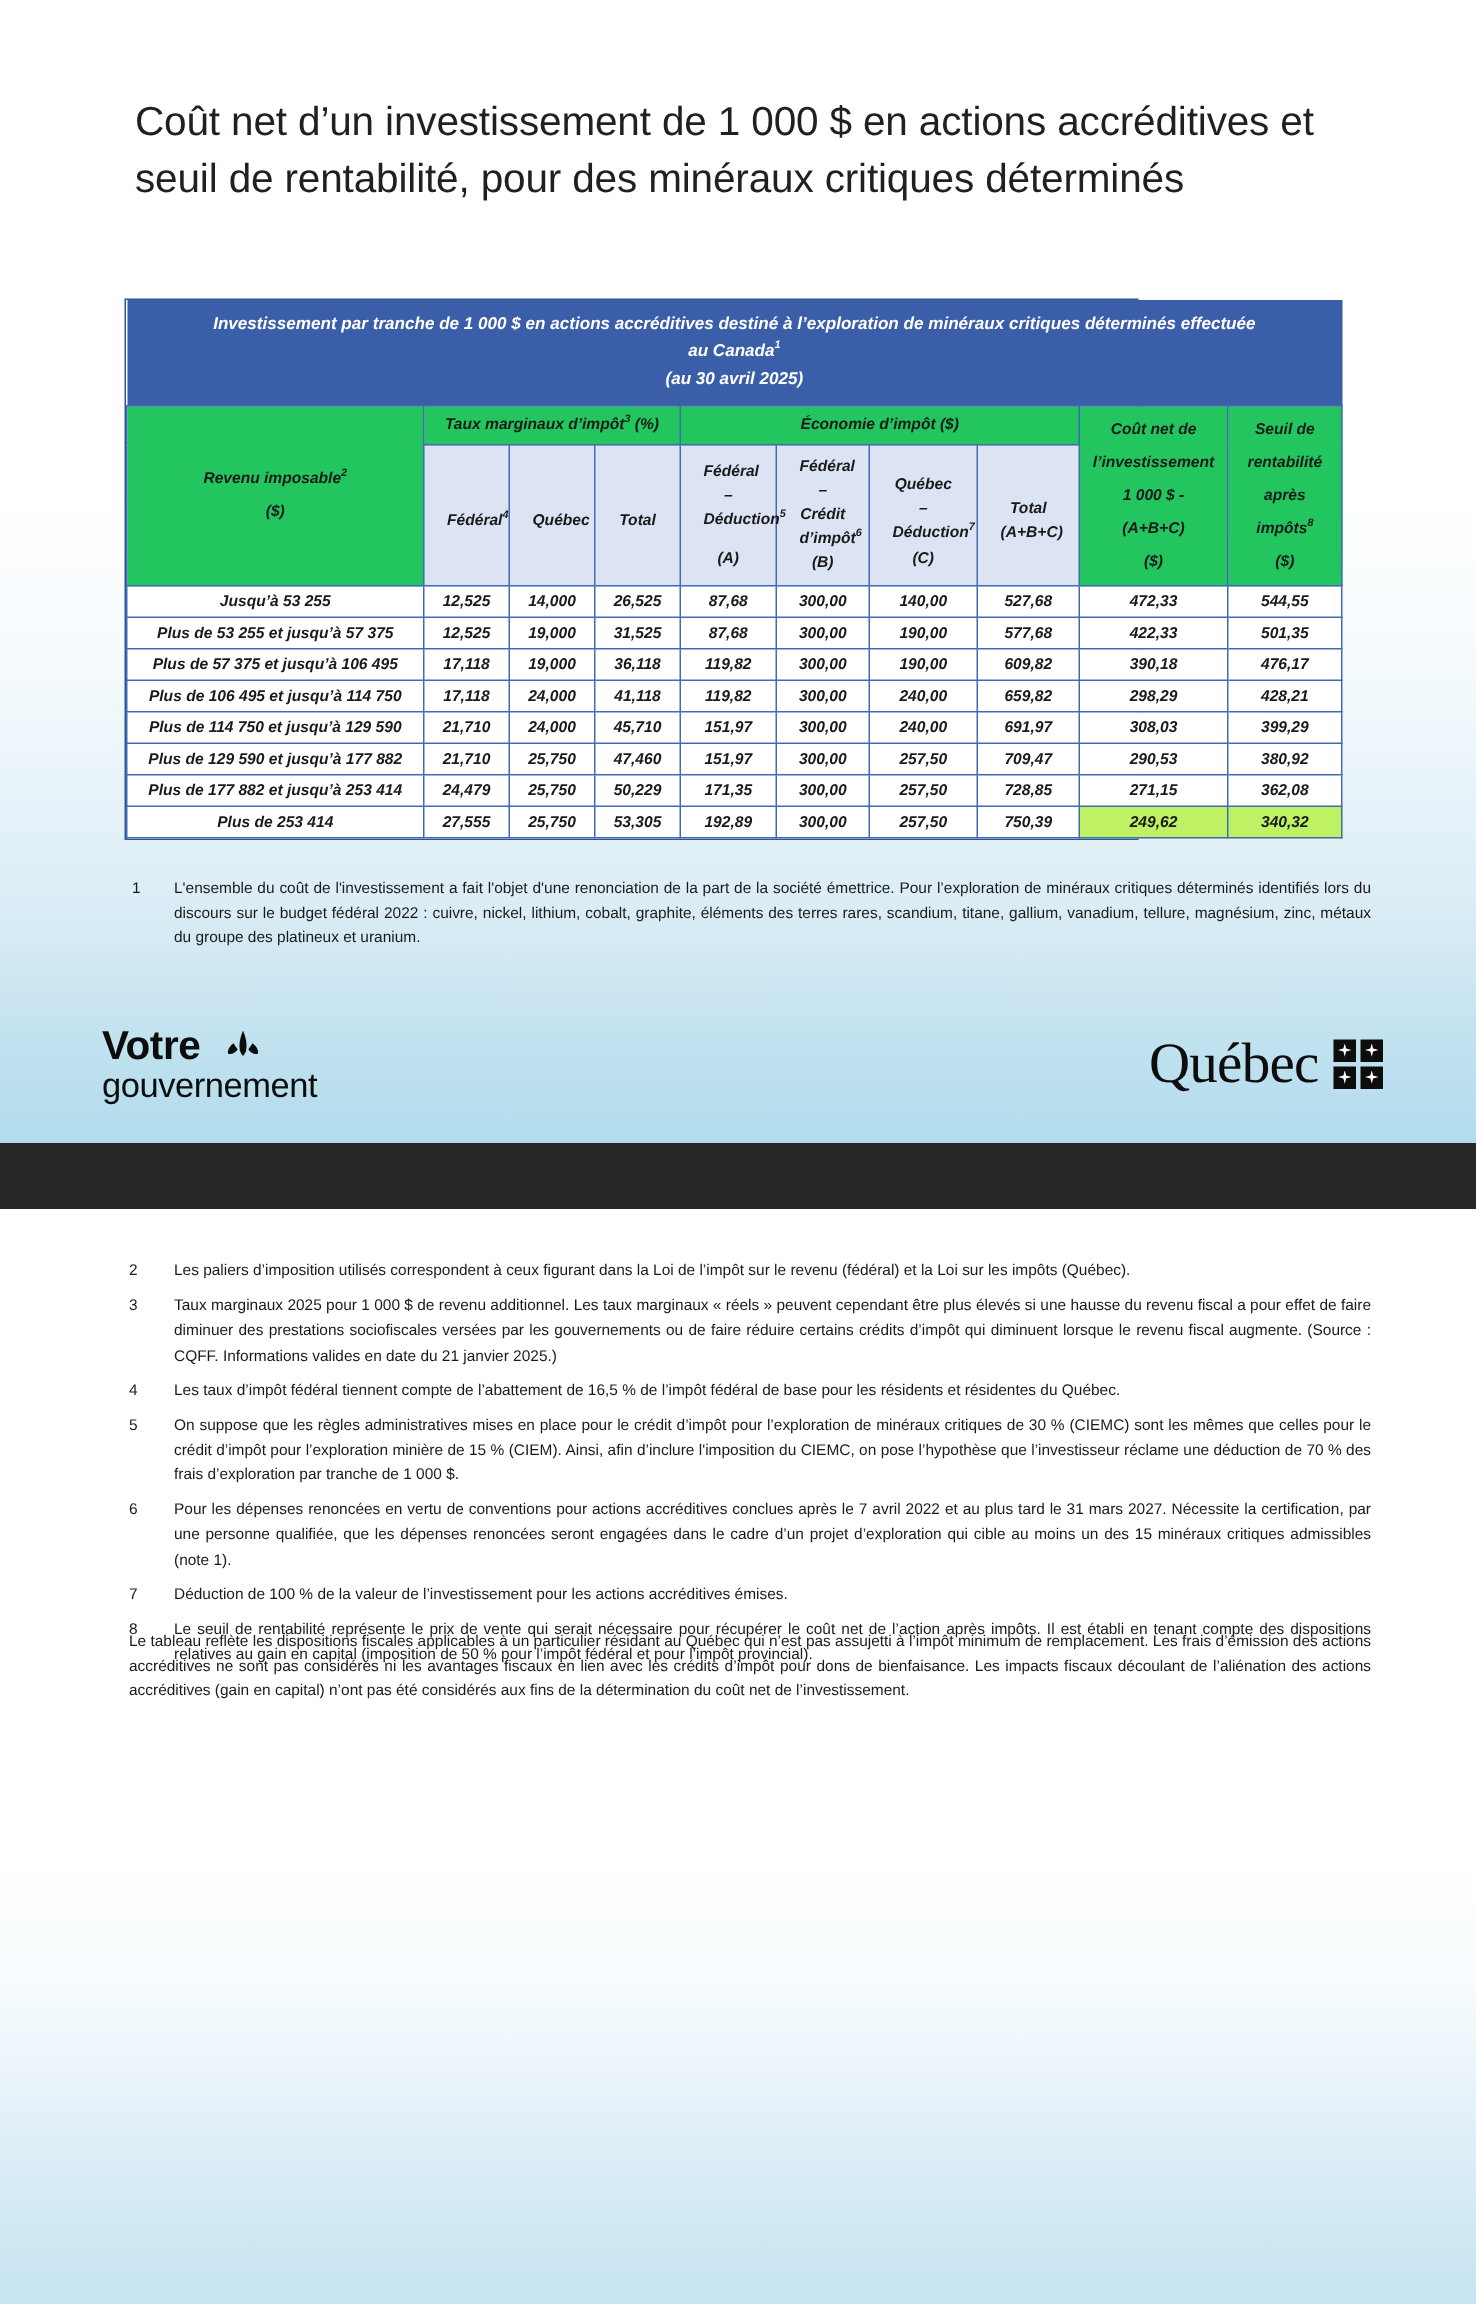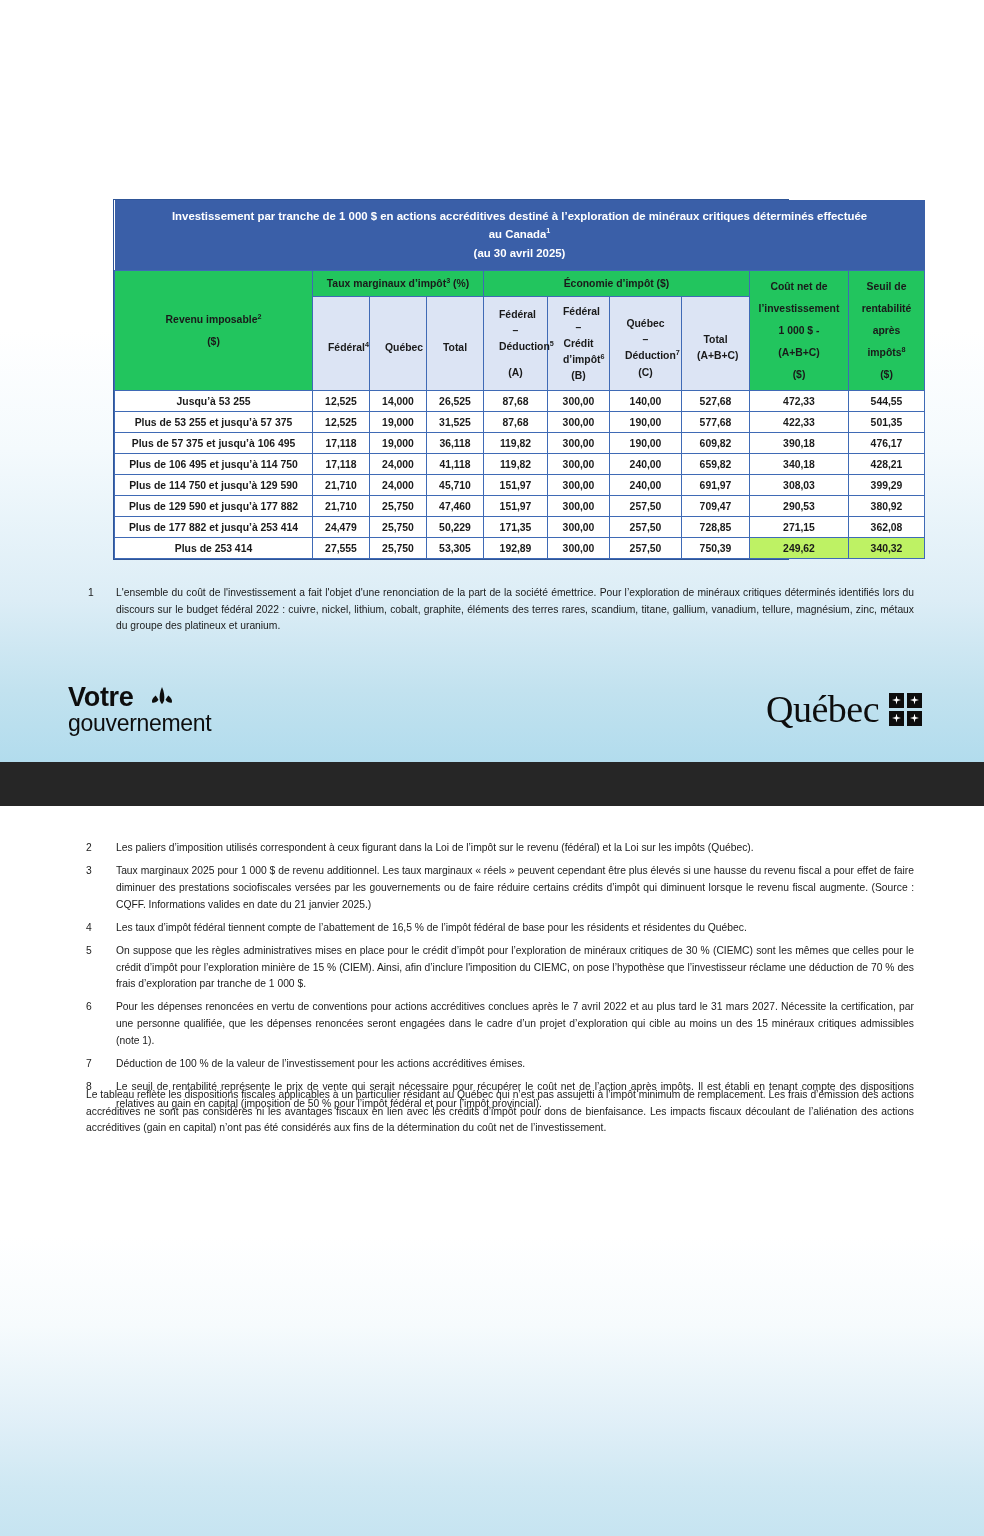--- a/index.html
+++ b/index.html
@@ -31,23 +31,24 @@
     font-size: 27px;
     line-height: 1.42;
     color: #231f20;
     font-weight: 400;
     letter-spacing: -0.1px;
   }
 
   
   .tbl-box {
     position: absolute;
-    left: 113px; top: 199px; width: 676px;
+    left: 83px; top: 199px; width: 676px;
     border: 1px solid #2f5597;
     background: #ffffff;
+    font-style: italic;
   }
   table.fin {
     border-collapse: collapse;
     width: 100%;
     table-layout: fixed;
     font-size: 10.2px;
     color: #1a1a1a;
   }
   table.fin td, table.fin th {
     border: 1px solid #3f6ab5;
@@ -143,20 +144,21 @@
     font-size: 10.3px; line-height: 1.62; color: #1a1a1a; text-align: justify;
   }
 </style>
 </head>
 <body>
 
 <div id="page-wrap">
 
   <div class="page1">
 
+    <div class="doc-title">Coût net d’un investissement de 1 000 $ en actions accréditives et seuil de rentabilité, pour des minéraux critiques déterminés</div>
 
     <div class="tbl-box">
       <table class="fin">
         <colgroup>
           <col style="width:198px">
             <col style="width:57px">
             <col style="width:57px">
             <col style="width:57px">
           <col style="width:64px">
             <col style="width:62px">
@@ -275,21 +277,21 @@
           </tr>
           <tr>
             <td class="data lbl-cell">Plus de 106 495 et jusqu’à 114 750</td>
             <td class="data">17,118</td>
             <td class="data">24,000</td>
             <td class="data">41,118</td>
             <td class="data">119,82</td>
             <td class="data">300,00</td>
             <td class="data">240,00</td>
             <td class="data">659,82</td>
-            <td class="data">340,18</td>
+            <td class="data">298,29</td>
             <td class="data">428,21</td>
           </tr>
           <tr>
             <td class="data lbl-cell">Plus de 114 750 et jusqu’à 129 590</td>
             <td class="data">21,710</td>
             <td class="data">24,000</td>
             <td class="data">45,710</td>
             <td class="data">151,97</td>
             <td class="data">300,00</td>
             <td class="data">240,00</td>

